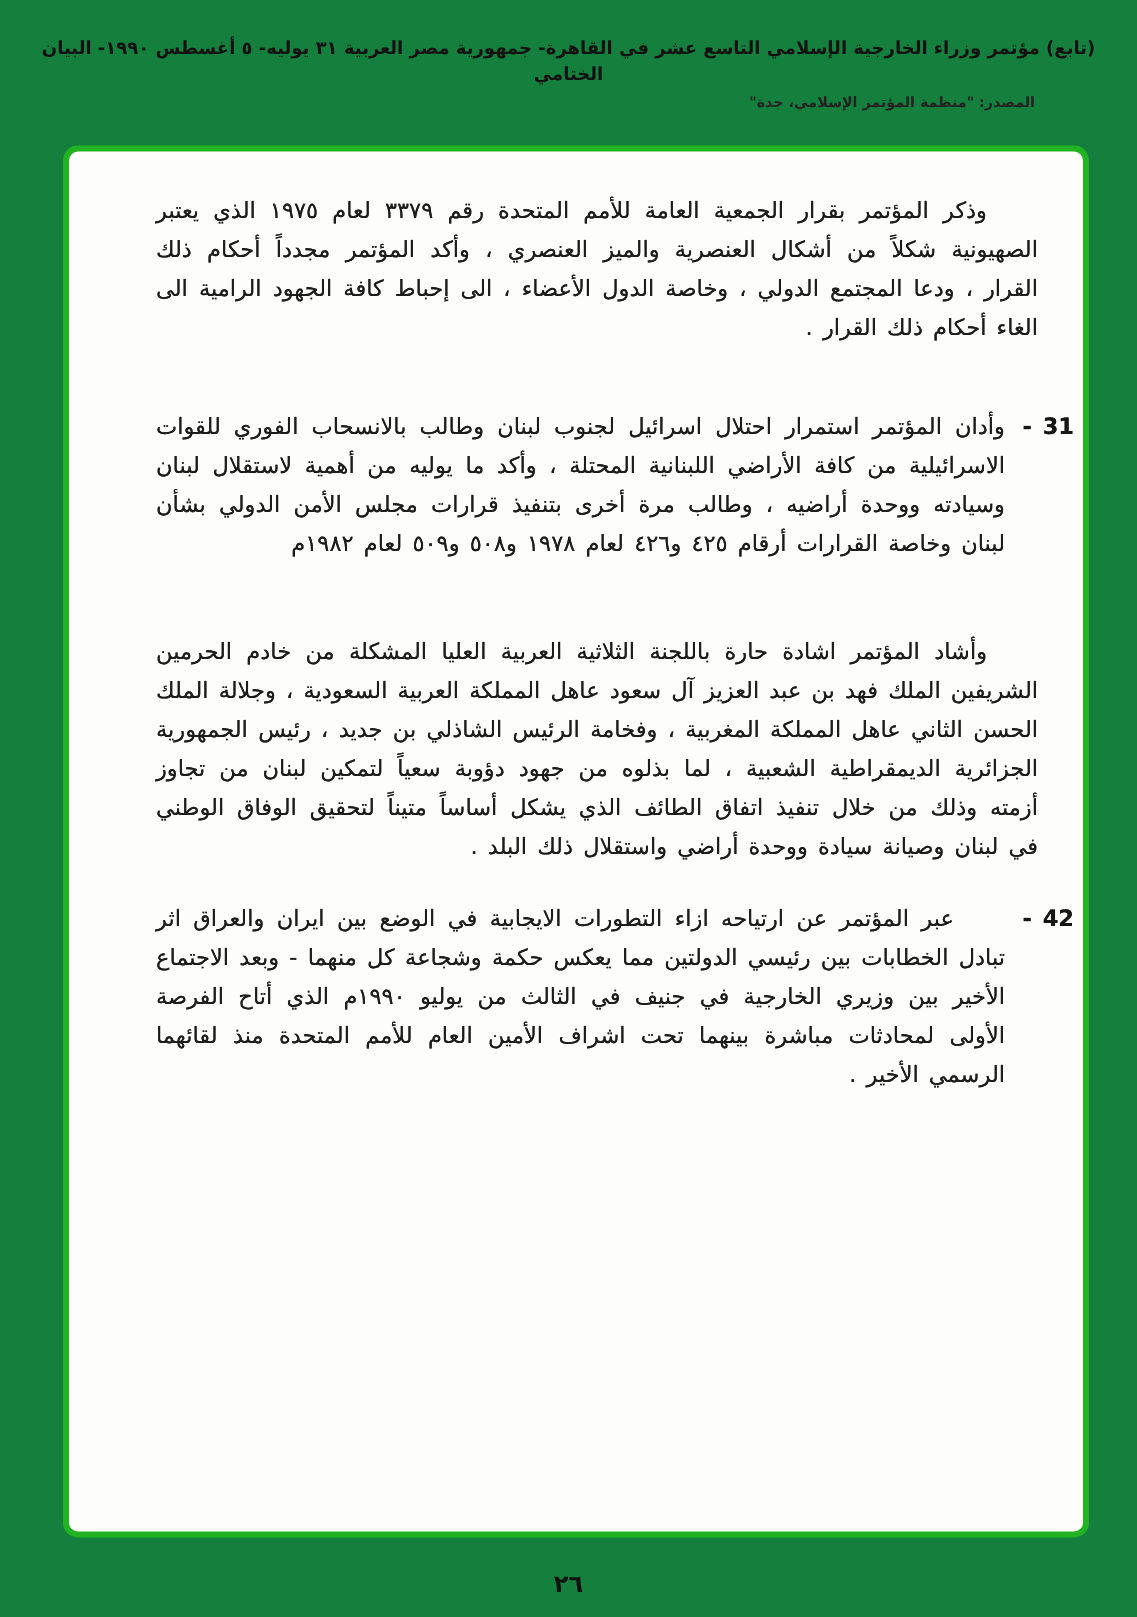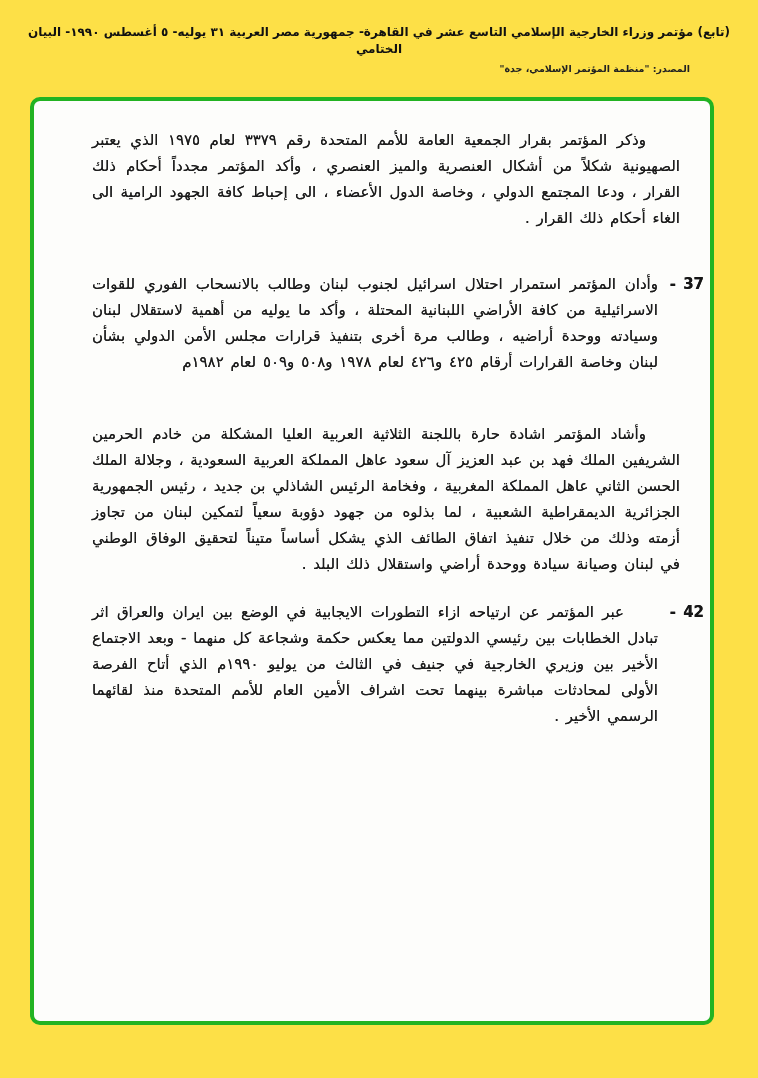--- a/index.html
+++ b/index.html
@@ -4,21 +4,21 @@
 <style>
   html, body {
     margin: 0;
     padding: 0;
     background: #f6f6f4;
   }
   .page {
     position: relative;
     width: 758px;
     height: 1078px;
-    background: #fde047;
+    background: #15803d;
     font-family: "DejaVu Sans", sans-serif;
     overflow: hidden;
   }
   
   .doc-header {
     padding-top: 24px;
     direction: rtl;
   }
   .doc-header .title {
     font-size: 12px;
@@ -33,21 +33,21 @@
     margin-top: 5px;
     font-size: 9.5px;
     font-weight: bold;
     color: #222;
     text-align: right;
     padding-right: 68px;
   }
   
   .content-box {
     position: absolute;
-    left: 30px;
+    left: 42px;
     top: 97px;
     width: 684px;
     height: 928px;
     box-sizing: border-box;
     border: 4px solid #22b322;
     border-radius: 10px;
     padding: 26px 30px 20px 58px;
     overflow: hidden;
     background: #fdfdfb;
   }
@@ -98,29 +98,30 @@
     <div class="source">المصدر: "منظمة المؤتمر الإسلامي، جدة"</div>
   </header>
 
   <div class="content-box">
 
     <div class="para indent-first gap-lg">
       <span class="body">وذكر المؤتمر بقرار الجمعية العامة للأمم المتحدة رقم ٣٣٧٩ لعام ١٩٧٥ الذي يعتبر الصهيونية شكلاً من أشكال العنصرية والميز العنصري ، وأكد المؤتمر مجدداً أحكام ذلك القرار ، ودعا المجتمع الدولي ، وخاصة الدول الأعضاء ، الى إحباط كافة الجهود الرامية الى الغاء أحكام ذلك القرار .</span>
     </div>
 
     <div class="para numbered gap-xl">
-      <span class="marker">37 -</span>
+      <span class="marker">31 -</span>
       <span class="body">وأدان المؤتمر استمرار احتلال اسرائيل لجنوب لبنان وطالب بالانسحاب الفوري للقوات الاسرائيلية من كافة الأراضي اللبنانية المحتلة ، وأكد ما يوليه من أهمية لاستقلال لبنان وسيادته ووحدة أراضيه ، وطالب مرة أخرى بتنفيذ قرارات مجلس الأمن الدولي بشأن لبنان وخاصة القرارات أرقام ٤٢٥ و٤٢٦ لعام ١٩٧٨ و٥٠٨ و٥٠٩ لعام ١٩٨٢م</span>
     </div>
 
     <div class="para indent-first gap-sm">
       <span class="body">وأشاد المؤتمر اشادة حارة باللجنة الثلاثية العربية العليا المشكلة من خادم الحرمين الشريفين الملك فهد بن عبد العزيز آل سعود عاهل المملكة العربية السعودية ، وجلالة الملك الحسن الثاني عاهل المملكة المغربية ، وفخامة الرئيس الشاذلي بن جديد ، رئيس الجمهورية الجزائرية الديمقراطية الشعبية ، لما بذلوه من جهود دؤوبة سعياً لتمكين لبنان من تجاوز أزمته وذلك من خلال تنفيذ اتفاق الطائف الذي يشكل أساساً متيناً لتحقيق الوفاق الوطني في لبنان وصيانة سيادة ووحدة أراضي واستقلال ذلك البلد .</span>
     </div>
 
     <div class="para numbered indent-first">
       <span class="marker">42 -</span>
       <span class="body">عبر المؤتمر عن ارتياحه ازاء التطورات الايجابية في الوضع بين ايران والعراق اثر تبادل الخطابات بين رئيسي الدولتين مما يعكس حكمة وشجاعة كل منهما - وبعد الاجتماع الأخير بين وزيري الخارجية في جنيف في الثالث من يوليو ١٩٩٠م الذي أتاح الفرصة الأولى لمحادثات مباشرة بينهما تحت اشراف الأمين العام للأمم المتحدة منذ لقائهما الرسمي الأخير .</span>
     </div>
 
   </div>
 
+  <div class="page-number">٢٦</div>
 
 </div>
 
 </body></html>

